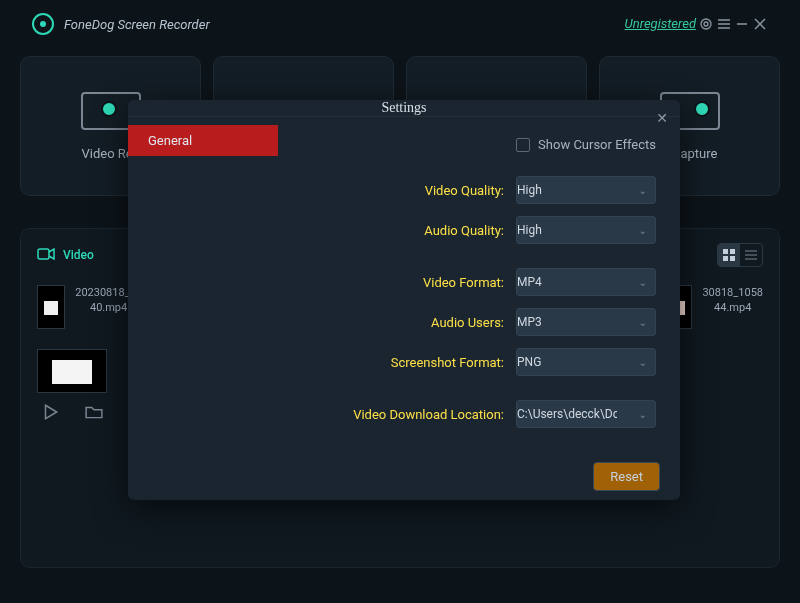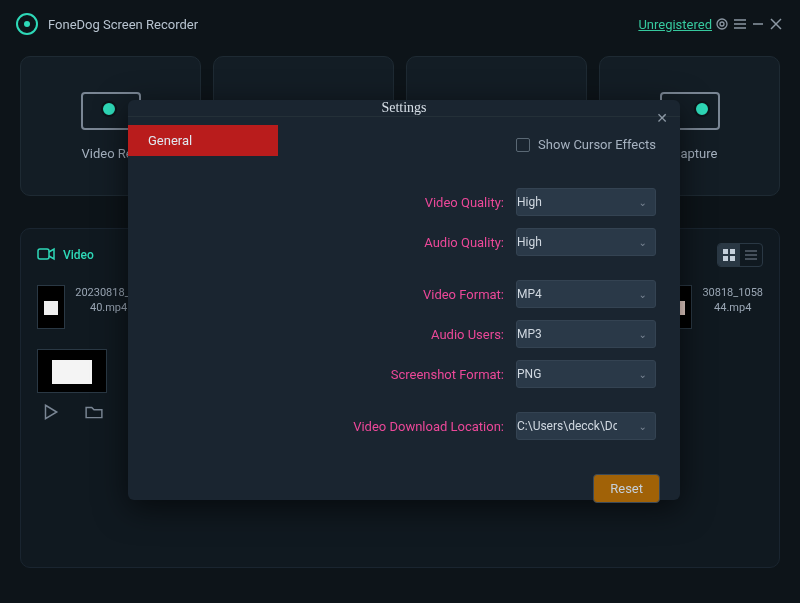--- a/index.html
+++ b/index.html
@@ -1,21 +1,21 @@
 <!DOCTYPE html>
 <html><head>
 <meta charset="utf-8">
 <style>
 *{margin:0;padding:0;box-sizing:border-box;font-family:-apple-system,BlinkMacSystemFont,"Segoe UI",Roboto,sans-serif;}
 body{width:800px;height:603px;background:#0d1419;color:#c5d0db;overflow:hidden;position:relative;}
-.titlebar{height:48px;display:flex;align-items:center;padding:0 16px;}
+.titlebar{height:48px;display:flex;align-items:center;padding:0 32px;font-style:italic;}
 .logo-circle{width:22px;height:22px;border:2px solid #2ed9b8;border-radius:50%;margin-right:10px;position:relative;}
 .logo-circle::after{content:"";position:absolute;width:6px;height:6px;background:#2ed9b8;border-radius:50%;top:6px;left:6px;}
 .app-title{font-size:13px;color:#b8c4d0;}
-.titlebar-right{margin-left:auto;display:flex;align-items:center;gap:2px;}
+.titlebar-right{margin-left:auto;display:flex;gap:2px;}
 .unreg{color:#36c99e;text-decoration:underline;font-size:13px;}
 .tb-icon{width:16px;height:16px;display:flex;align-items:center;justify-content:center;color:#8b97a3;cursor:pointer;}
 .tb-icon svg{width:16px;height:16px;}
 
 .modes{display:flex;gap:12px;padding:8px 20px 16px;}
 .mode-card{flex:1;height:140px;background:#131d25;border:1px solid #1e2a33;border-radius:10px;display:flex;flex-direction:column;align-items:center;justify-content:center;gap:16px;}
 .mode-icon{width:60px;height:38px;position:relative;}
 .mode-screen{position:absolute;inset:0;border:2px solid #7a8694;border-radius:4px;}
 .mode-dot{width:16px;height:16px;background:#2ed9b8;border-radius:50%;position:absolute;top:9px;left:20px;border:2px solid #0d1419;}
 .mode-label{font-size:13px;color:#a6b2c0;}
@@ -44,25 +44,25 @@
 
 .modal{position:absolute;top:100px;left:128px;width:552px;height:400px;background:#1a2530;border-radius:6px;box-shadow:0 8px 32px rgba(0,0,0,0.6);display:flex;flex-direction:column;}
 .modal-header{height:36px;display:flex;align-items:center;justify-content:center;position:relative;border-bottom:1px solid #243038;}
 .modal-title{font-size:14px;color:#d8e0e8;font-family:Liberation Serif, serif;}
 .modal-close{position:absolute;right:12px;top:10px;color:#8b97a3;cursor:pointer;font-size:14px;}
 .modal-body{flex:1;display:flex;}
 .modal-sidebar{width:150px;padding:8px 0;}
 .side-tab{padding:8px 20px;font-size:13px;color:#a6b2c0;cursor:pointer;}
 .side-tab.active{background:#b91c1c;color:#e0e8f0;}
 .modal-content{flex:1;padding:20px 24px 12px;overflow:auto;}
-.chk-row{display:flex;justify-content:flex-end;margin-bottom:36px;}
+.chk-row{display:flex;justify-content:flex-end;margin-bottom:24px;}
 .chk{display:flex;align-items:center;gap:8px;font-size:13px;color:#a6b2c0;}
 .chk-box{width:14px;height:14px;border:1.5px solid #5a6874;border-radius:2px;}
 .form-row{display:flex;align-items:center;justify-content:flex-end;gap:12px;margin-bottom:12px;}
-.form-label{font-size:13px;color:#ec4899;text-align:right;}
+.form-label{font-size:13px;color:#fde047;text-align:right;}
 .select{width:140px;height:28px;background:#2a3948;border:1px solid #344352;border-radius:3px;display:flex;align-items:center;justify-content:space-between;padding:0 8px 0 0;font-size:12px;color:#d0d8e0;}
 .chev{color:#7a8694;font-size:10px;}
 .spacer{height:12px;}
 .modal-footer{display:flex;justify-content:flex-end;padding:10px 20px;}
 .reset-btn{padding:6px 16px;background:#a16207;border:1px solid #3a4958;border-radius:4px;font-size:13px;color:#c5d0db;cursor:pointer;}
 </style>
 </head>
 <body>
 
 <div class="titlebar">

